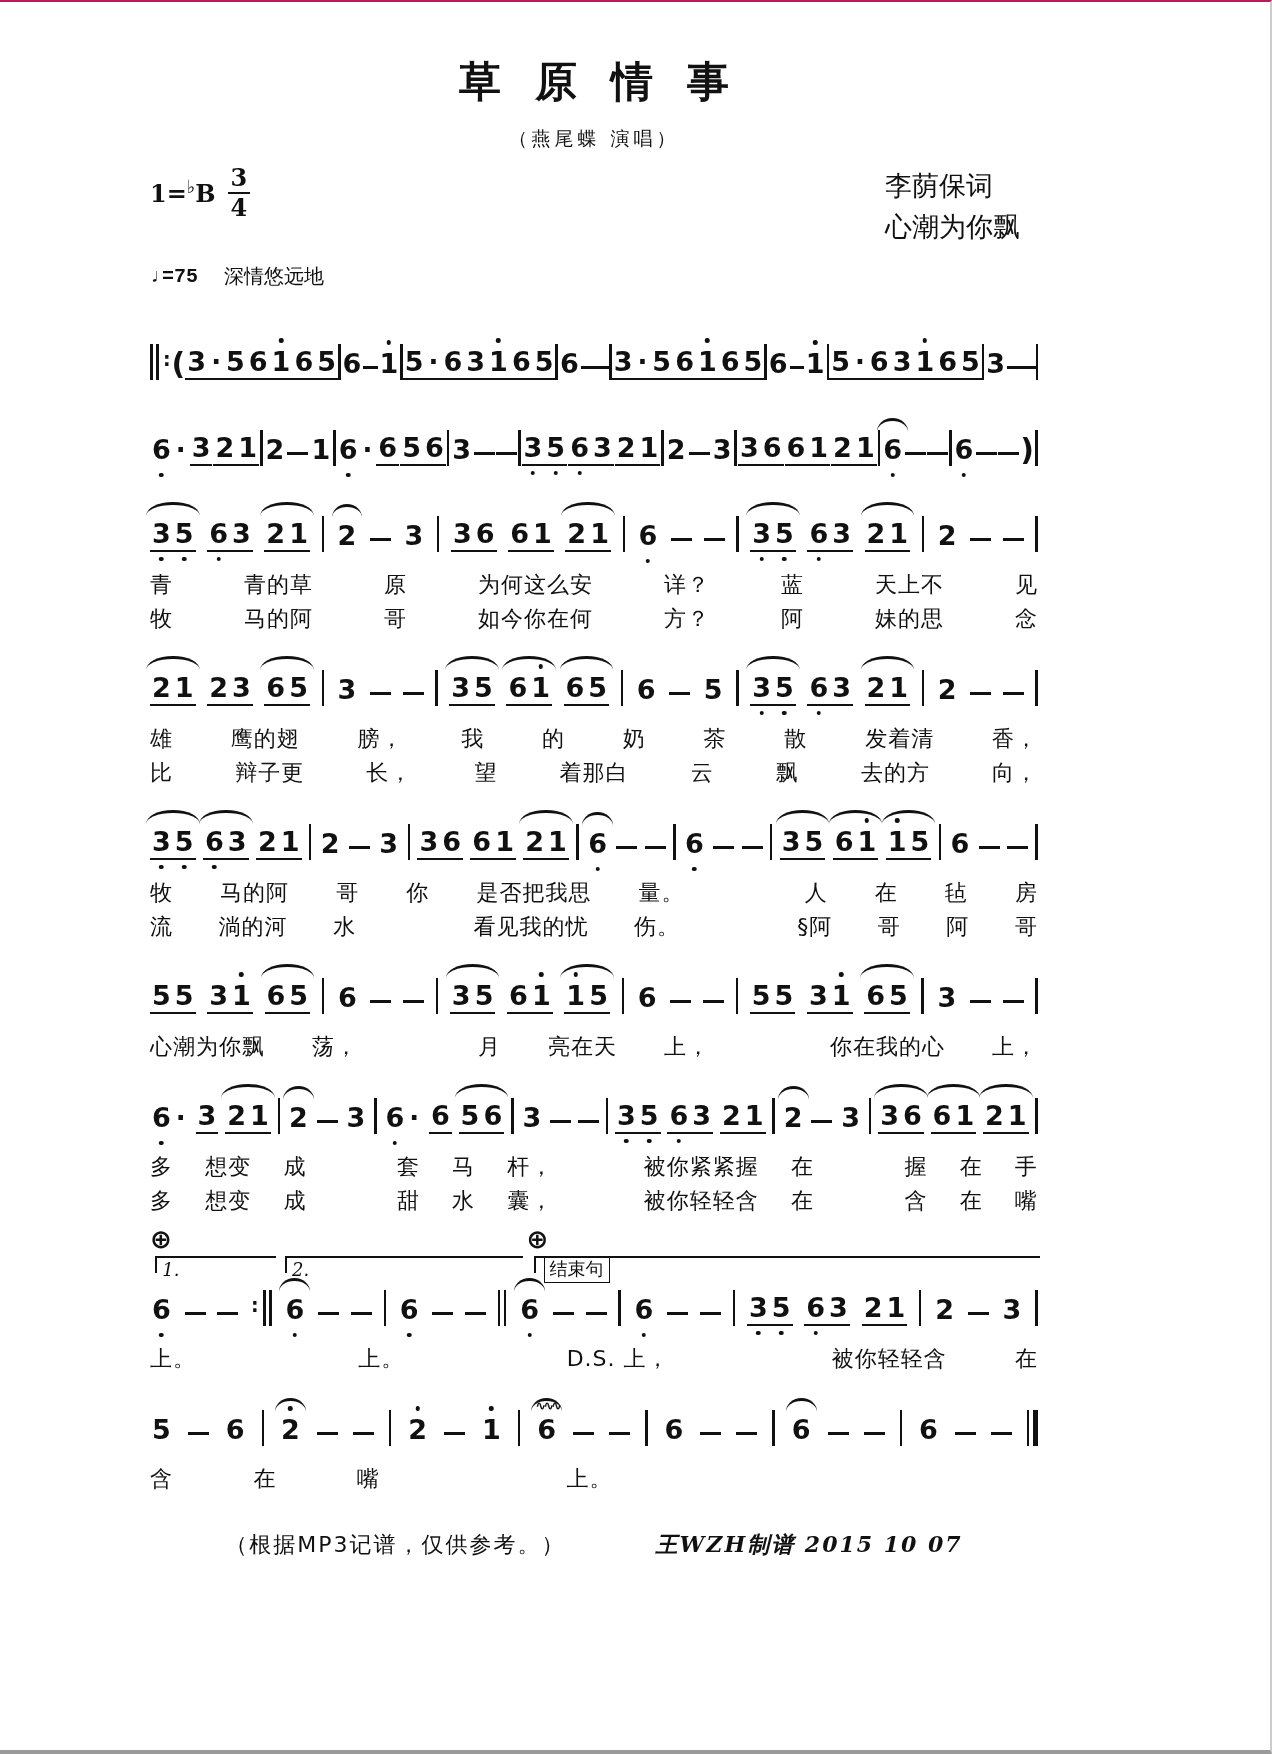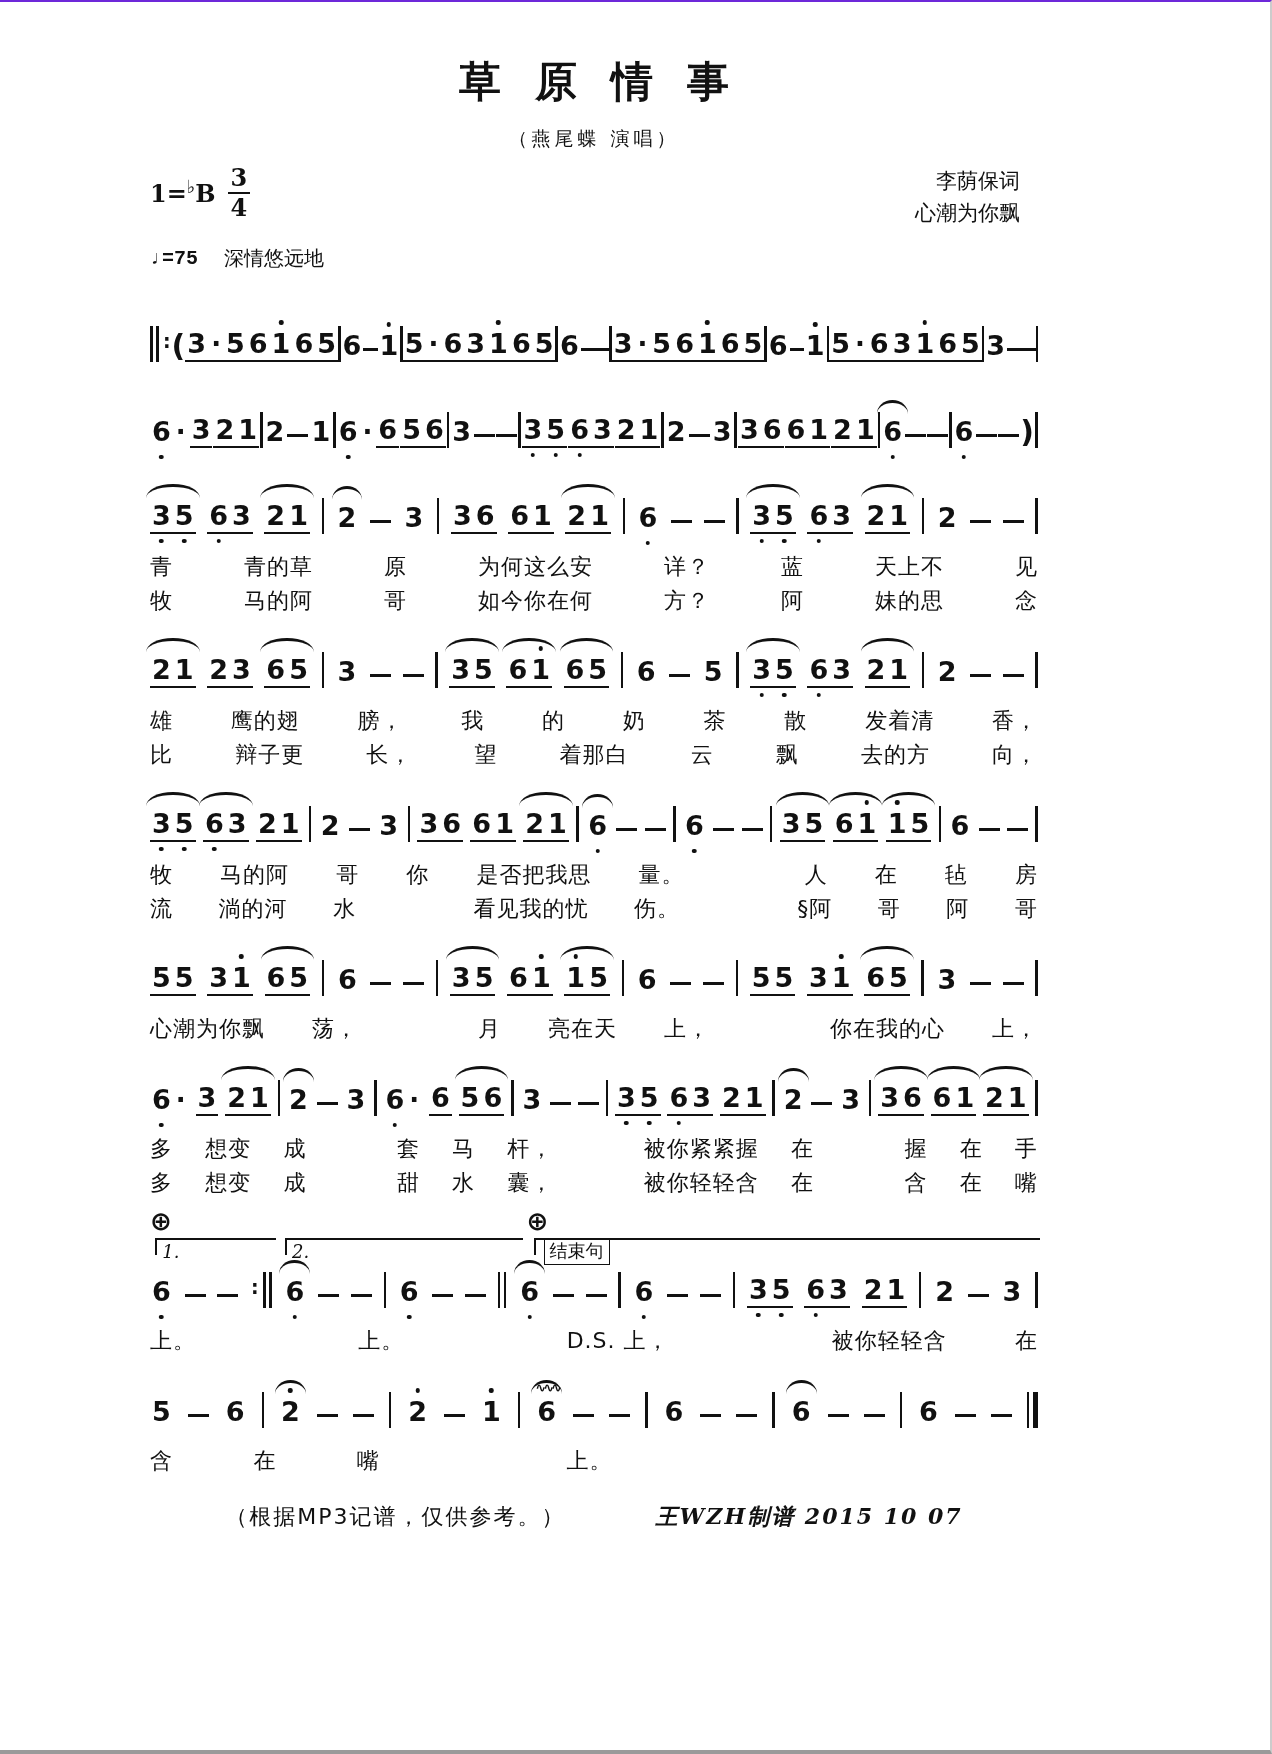--- a/index.html
+++ b/index.html
@@ -1,21 +1,21 @@
 <!DOCTYPE html>
 <html><head>
 <meta charset="utf-8">
 <style>
   html,body{margin:0;padding:0;background:#e8e8e8;}
   .sheet{
     position:relative;
     width:1272px;height:1754px;
     margin:0 auto;
     background:#ffffff;
-    border-top:2px solid #6d28d9;
+    border-top:2px solid #be185d;
     border-bottom:4px solid #9a9a9a;
     border-right:2px solid #cccccc;
     box-sizing:border-box;
     padding:52px 232px 0 150px;
     overflow:hidden;
     font-family:"DejaVu Sans",sans-serif;
     color:#111;
   }
   
   .title{
@@ -32,21 +32,21 @@
   }
   .meta-row{
     display:flex;justify-content:space-between;align-items:flex-start;
     margin-top:14px;
   }
   .keysig{display:flex;align-items:center;font-weight:700;font-size:24px;font-family:"DejaVu Serif",serif;}
   .keysig .flat{font-size:18px;vertical-align:super;position:relative;top:-7px;}
   .timesig{display:inline-flex;flex-direction:column;align-items:center;margin-left:12px;line-height:1;}
   .timesig .num{border-bottom:2.5px solid #111;padding:0 3px 2px;}
   .timesig .den{padding-top:2px;}
-  .credits{text-align:right;font-size:21px;line-height:1.5;margin-right:18px;}
+  .credits{text-align:left;font-size:27px;line-height:1.5;margin-right:18px;}
   .tempo-row{margin-top:16px;font-size:20px;display:flex;gap:26px;align-items:center;font-family:Liberation Mono, monospace;}
   .tempo{font-weight:700;}
   
   #systems{margin-top:30px;}
   .system{margin-bottom:12px;}
   .note-row{
     display:flex;justify-content:space-between;align-items:flex-end;
     padding:24px 0 14px;
   }
   .ng{position:relative;display:inline-flex;align-items:flex-end;gap:4px;padding:0 2px 3px;}
@@ -76,21 +76,21 @@
   .coda{position:absolute;top:-4px;font-size:26px;font-weight:700;}
   .coda.c1{left:0;}
   .coda.c2{left:42.4%;}
   .vseg{position:absolute;top:28px;height:15px;border-top:2.5px solid #111;border-left:2.5px solid #111;}
   .vseg.s1{left:0.6%;width:13.4%;}
   .vseg.s2{left:15.2%;width:26.6%;}
   .vseg.s3{left:43.2%;width:56.8%;}
   .vlabel{position:absolute;left:5px;top:1px;font-size:18px;font-style:italic;font-family:"DejaVu Serif",serif;}
   .vlabel.boxed{font-style:normal;font-family:"DejaVu Sans",sans-serif;border:1.5px solid #111;border-top:none;padding:0 5px 1px;left:8px;top:-1px;font-size:18px;}
   
-  .footer{display:flex;justify-content:center;align-items:baseline;gap:90px;margin-top:26px;font-size:22px;}
+  .footer{display:flex;justify-content:center;align-items:baseline;gap:90px;margin-top:36px;font-size:22px;}
   .footer .ref{letter-spacing:2px;}
   .footer .maker{font-family:"DejaVu Serif",serif;font-style:italic;font-weight:700;letter-spacing:2px;}
 </style>
 </head>
 <body>
 
 <div class="sheet">
 
   <div class="title">草原情事</div>
   <div class="subtitle">（燕尾蝶 演唱）</div>

